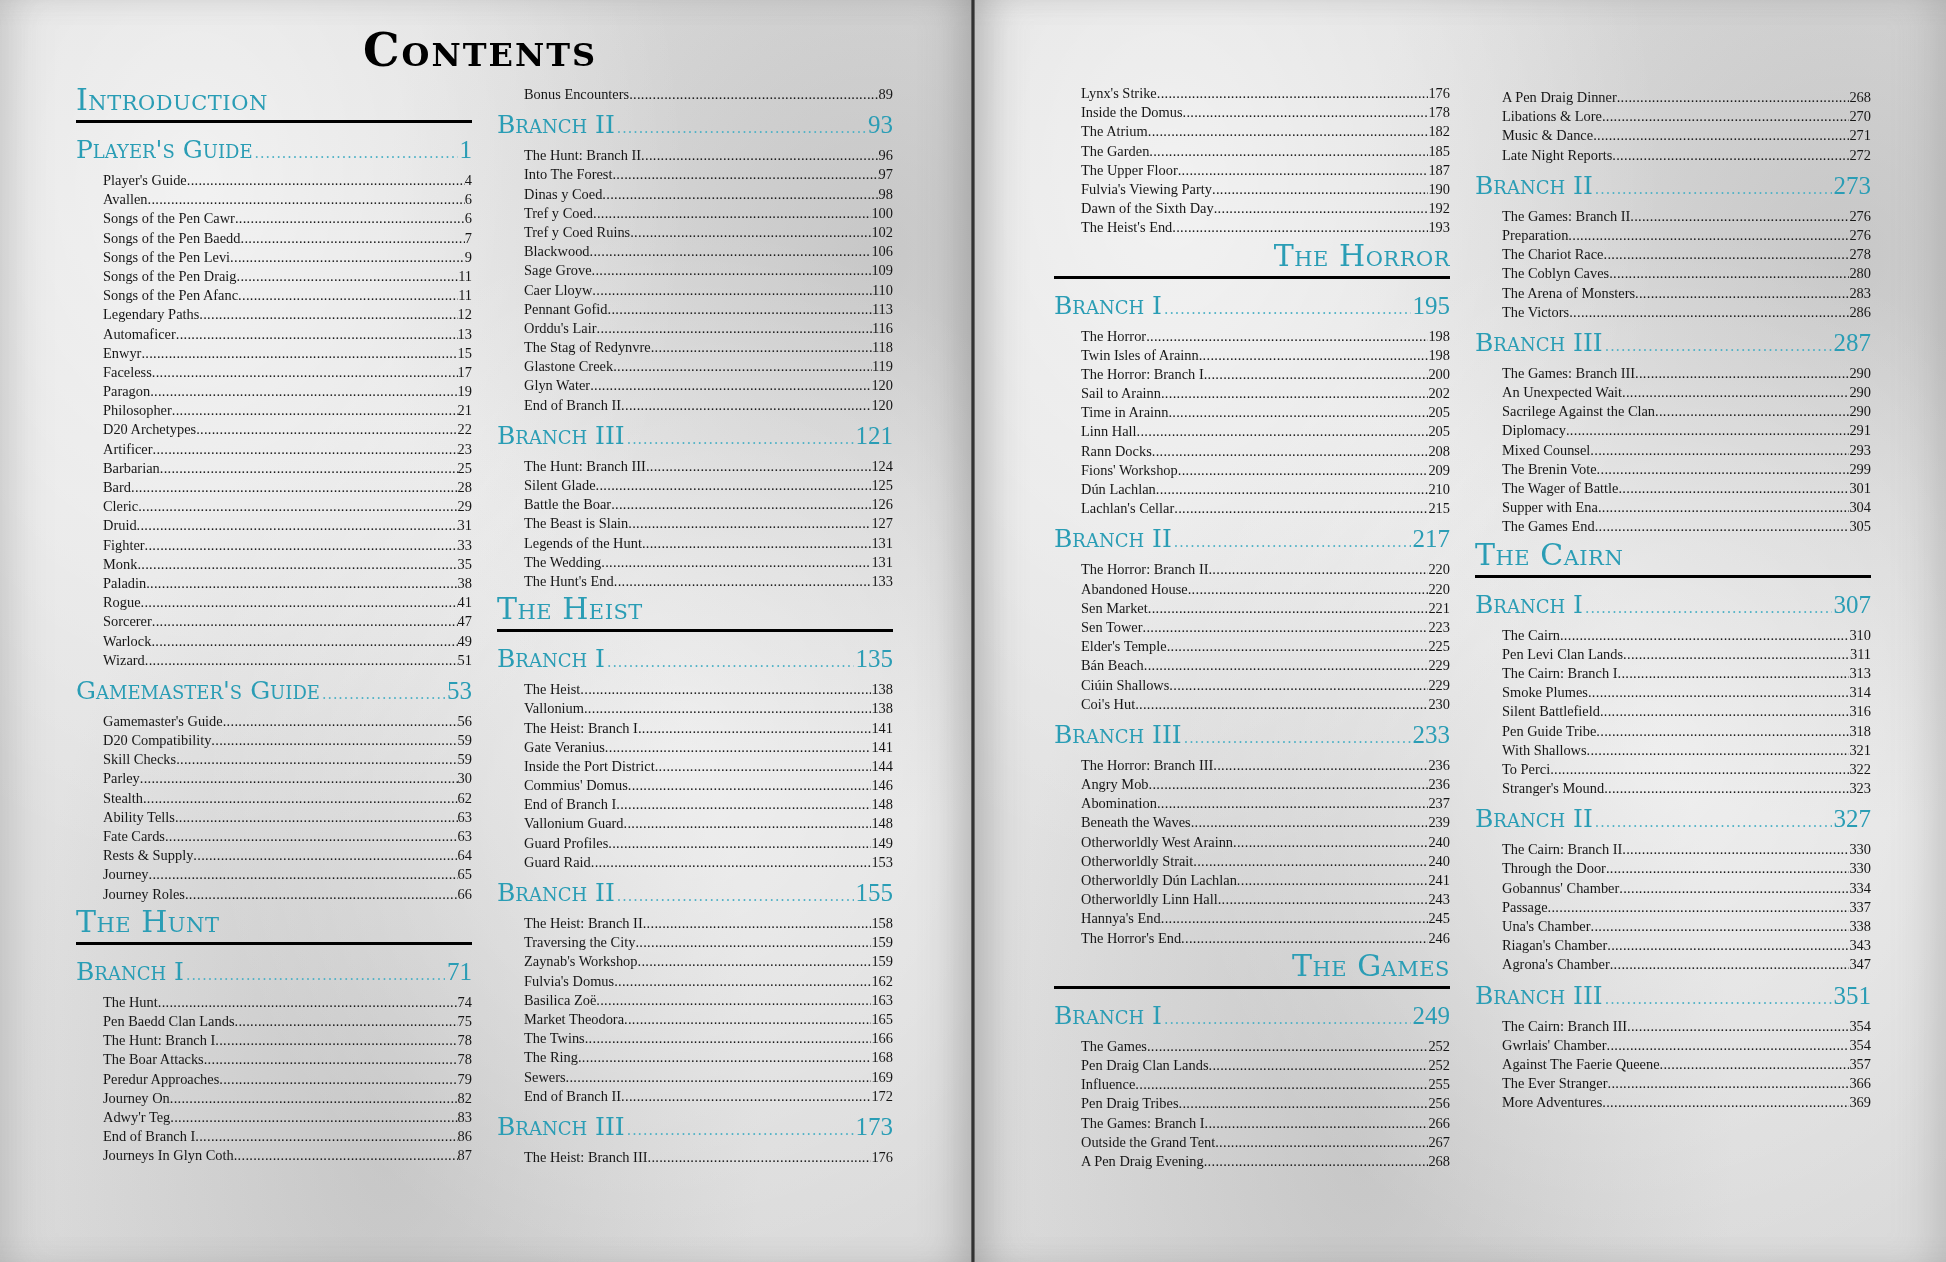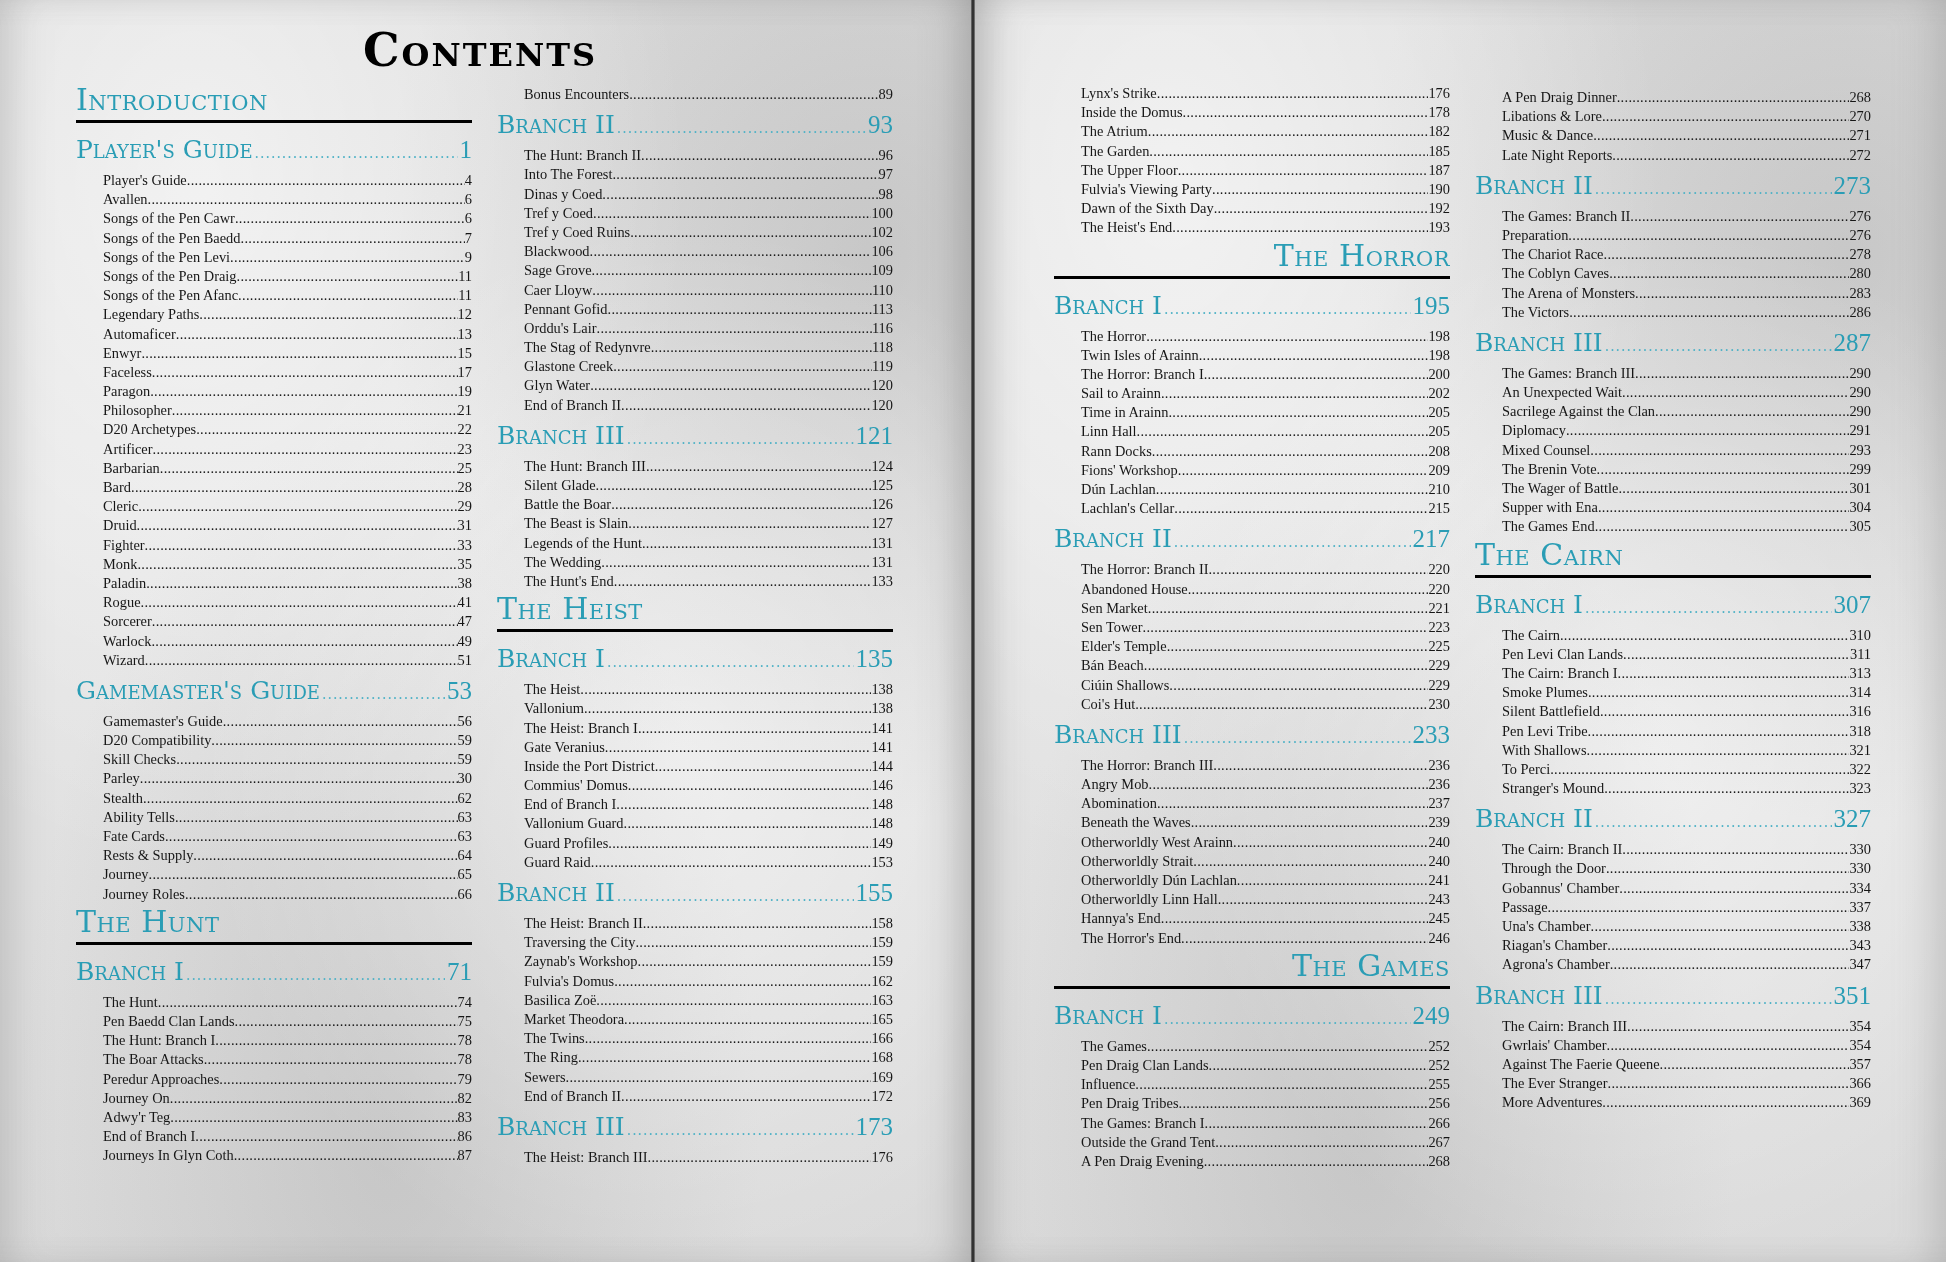--- a/index.html
+++ b/index.html
@@ -960,21 +960,21 @@
         <span class="lbl">Smoke Plumes</span>
         <span class="dots"></span>
         <span class="pg">314</span>
       </div>
       <div class="entry">
         <span class="lbl">Silent Battlefield</span>
         <span class="dots"></span>
         <span class="pg">316</span>
       </div>
       <div class="entry">
-        <span class="lbl">Pen Levi Tribe</span>
+        <span class="lbl">Pen Guide Tribe</span>
         <span class="dots"></span>
         <span class="pg">318</span>
       </div>
       <div class="entry">
         <span class="lbl">With Shallows</span>
         <span class="dots"></span>
         <span class="pg">321</span>
       </div>
       <div class="entry">
         <span class="lbl">To Perci</span>

